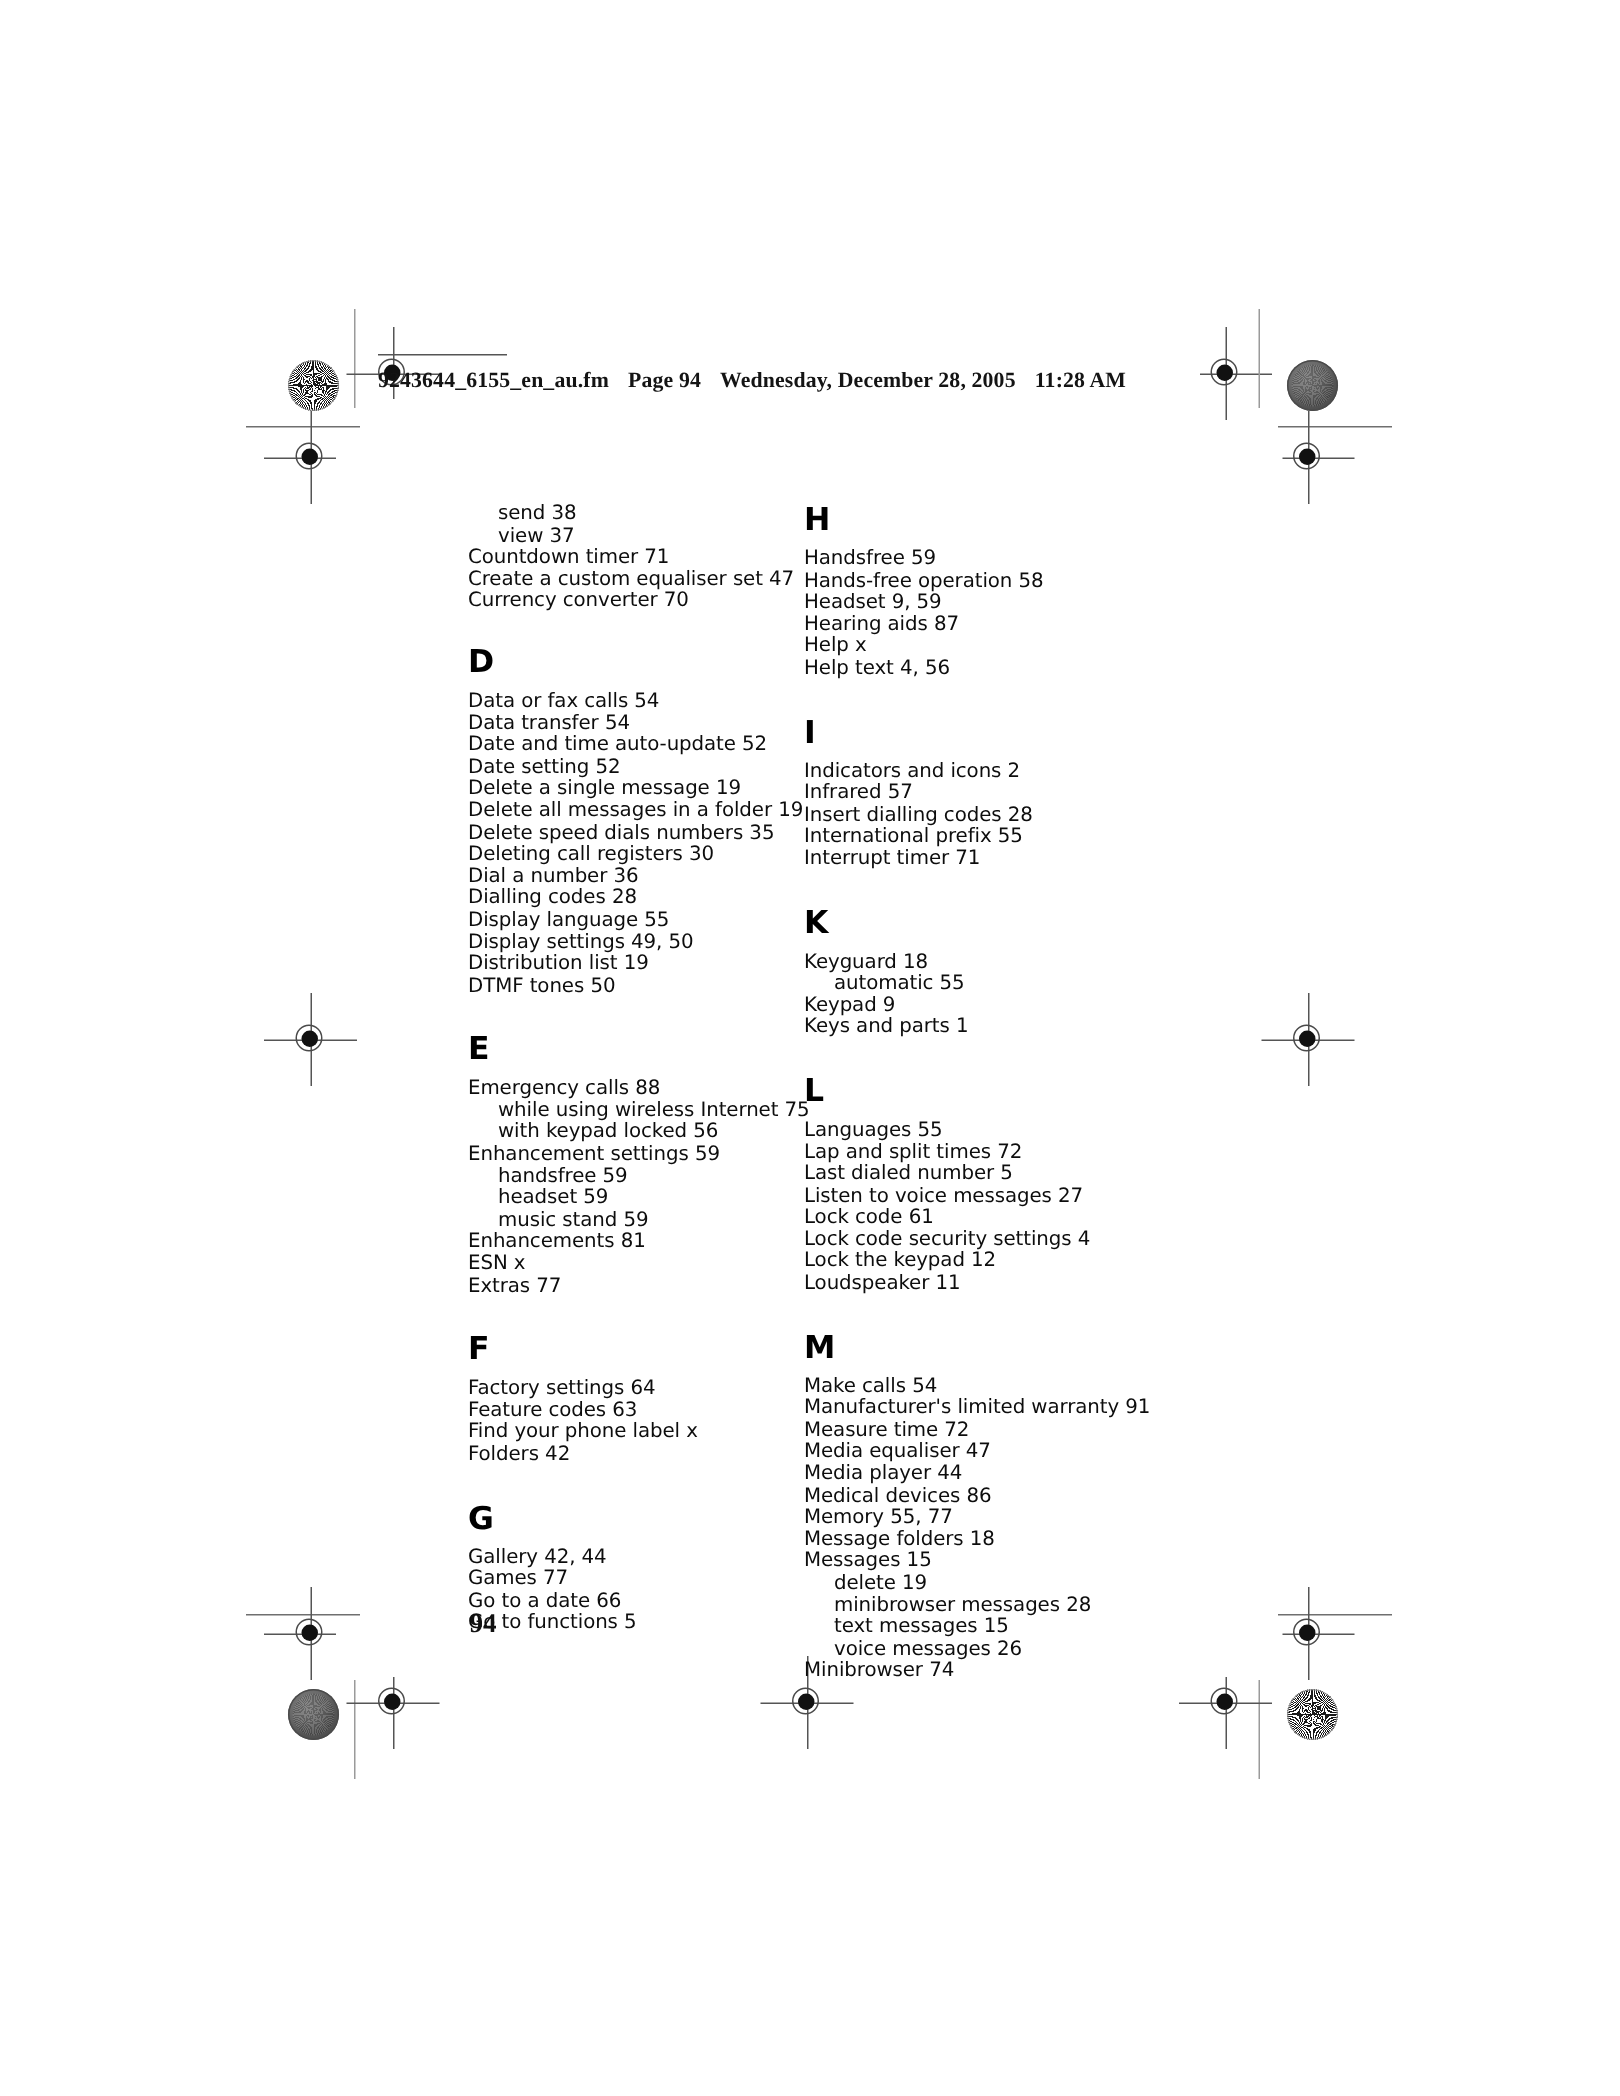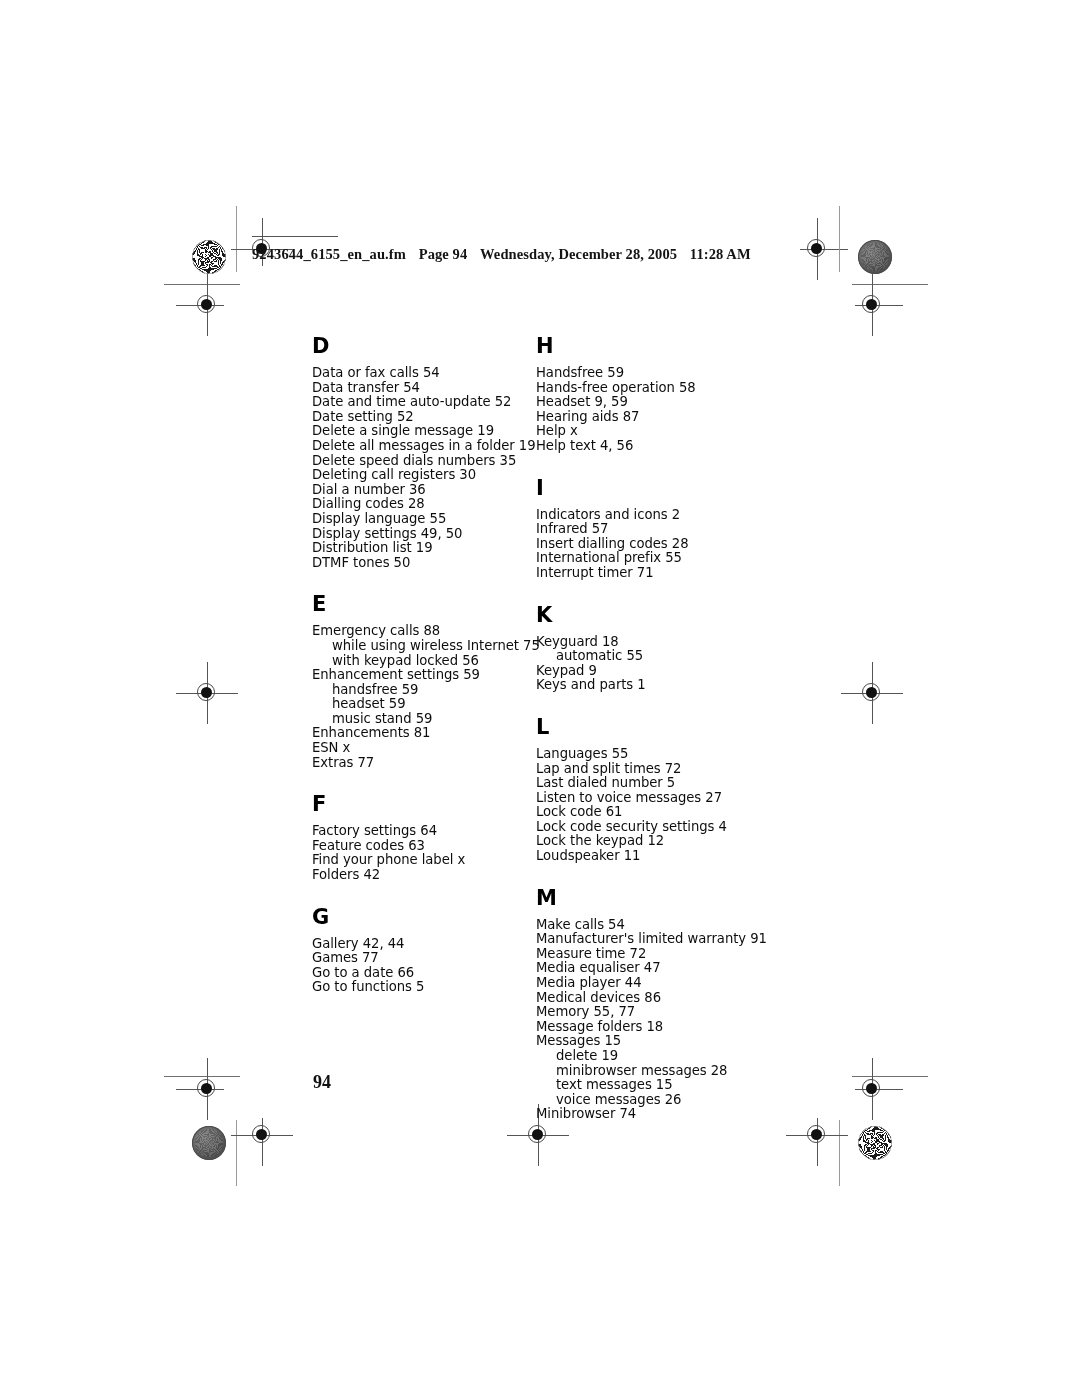--- a/index.html
+++ b/index.html
@@ -252,20 +252,27 @@
 <div class="fm-header-rule"></div>
 <div class="fm-header">
   <span class="seg">9243644_6155_en_au.fm</span>
   <span class="seg">Page 94</span>
   <span class="seg">Wednesday, December 28, 2005</span>
   <span class="seg">11:28 AM</span>
 </div>
 
 <div class="index-body">
   <div class="column left" id="col-left">
+      <div class="section tight">
+        <div class="entry sub">send 38</div>
+        <div class="entry sub">view 37</div>
+        <div class="entry">Countdown timer 71</div>
+        <div class="entry">Create a custom equaliser set 47</div>
+        <div class="entry">Currency converter 70</div>
+      </div>
       <div class="section">
         <div class="letter-heading">D</div>
         <div class="entry">Data or fax calls 54</div>
         <div class="entry">Data transfer 54</div>
         <div class="entry">Date and time auto-update 52</div>
         <div class="entry">Date setting 52</div>
         <div class="entry">Delete a single message 19</div>
         <div class="entry">Delete all messages in a folder 19</div>
         <div class="entry">Delete speed dials numbers 35</div>
         <div class="entry">Deleting call registers 30</div>

